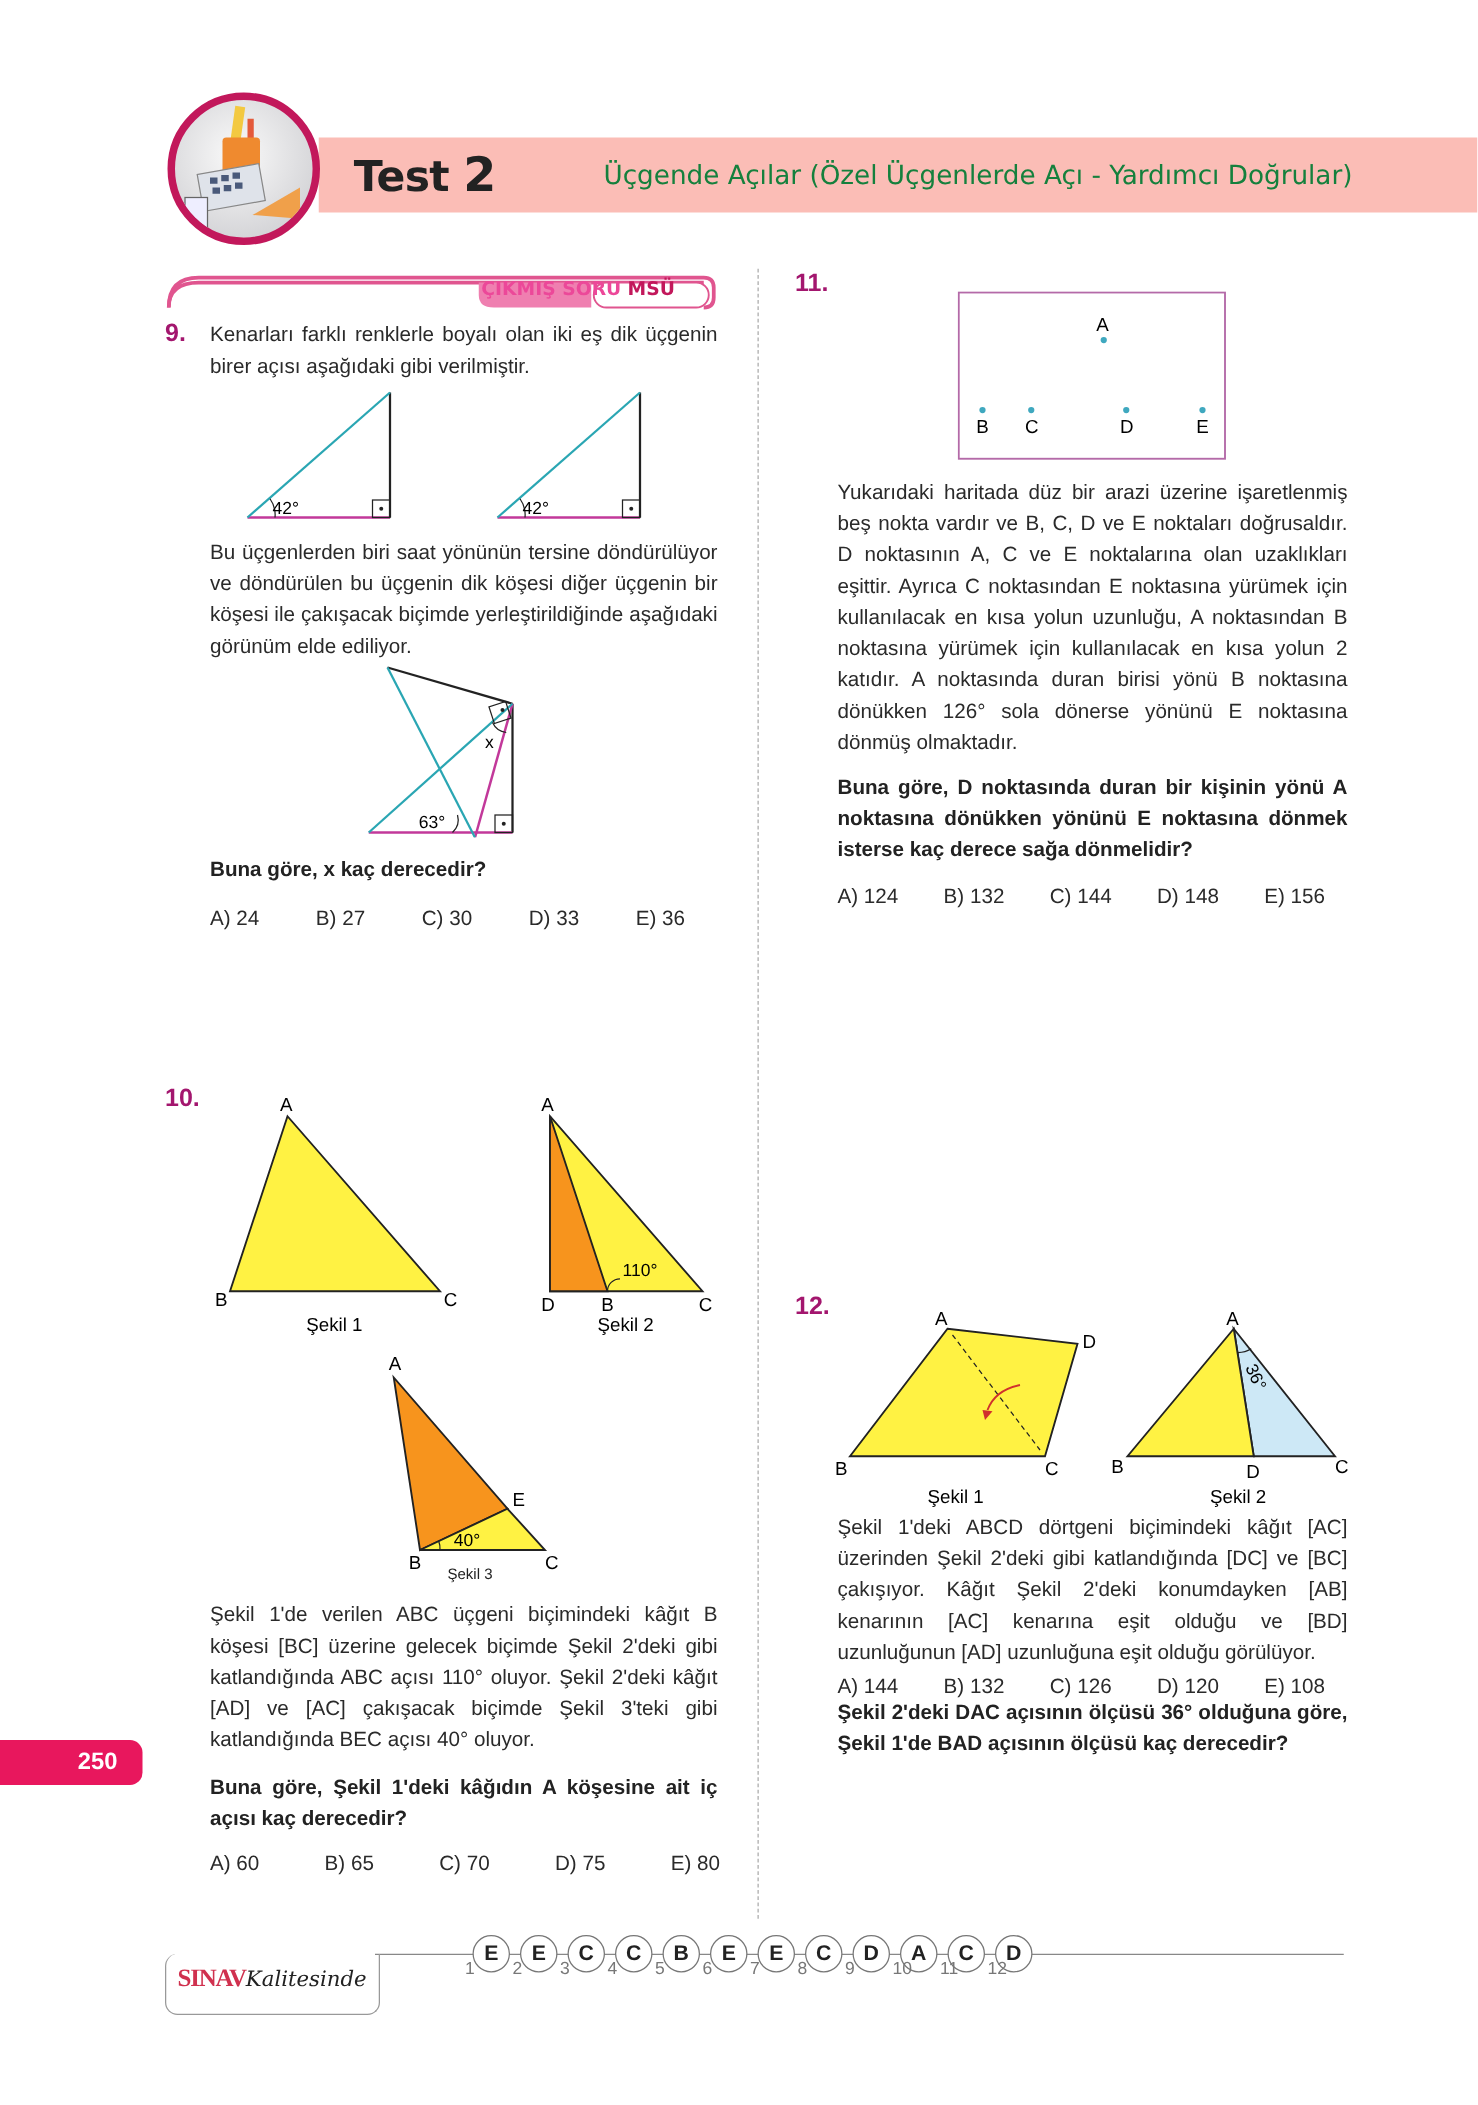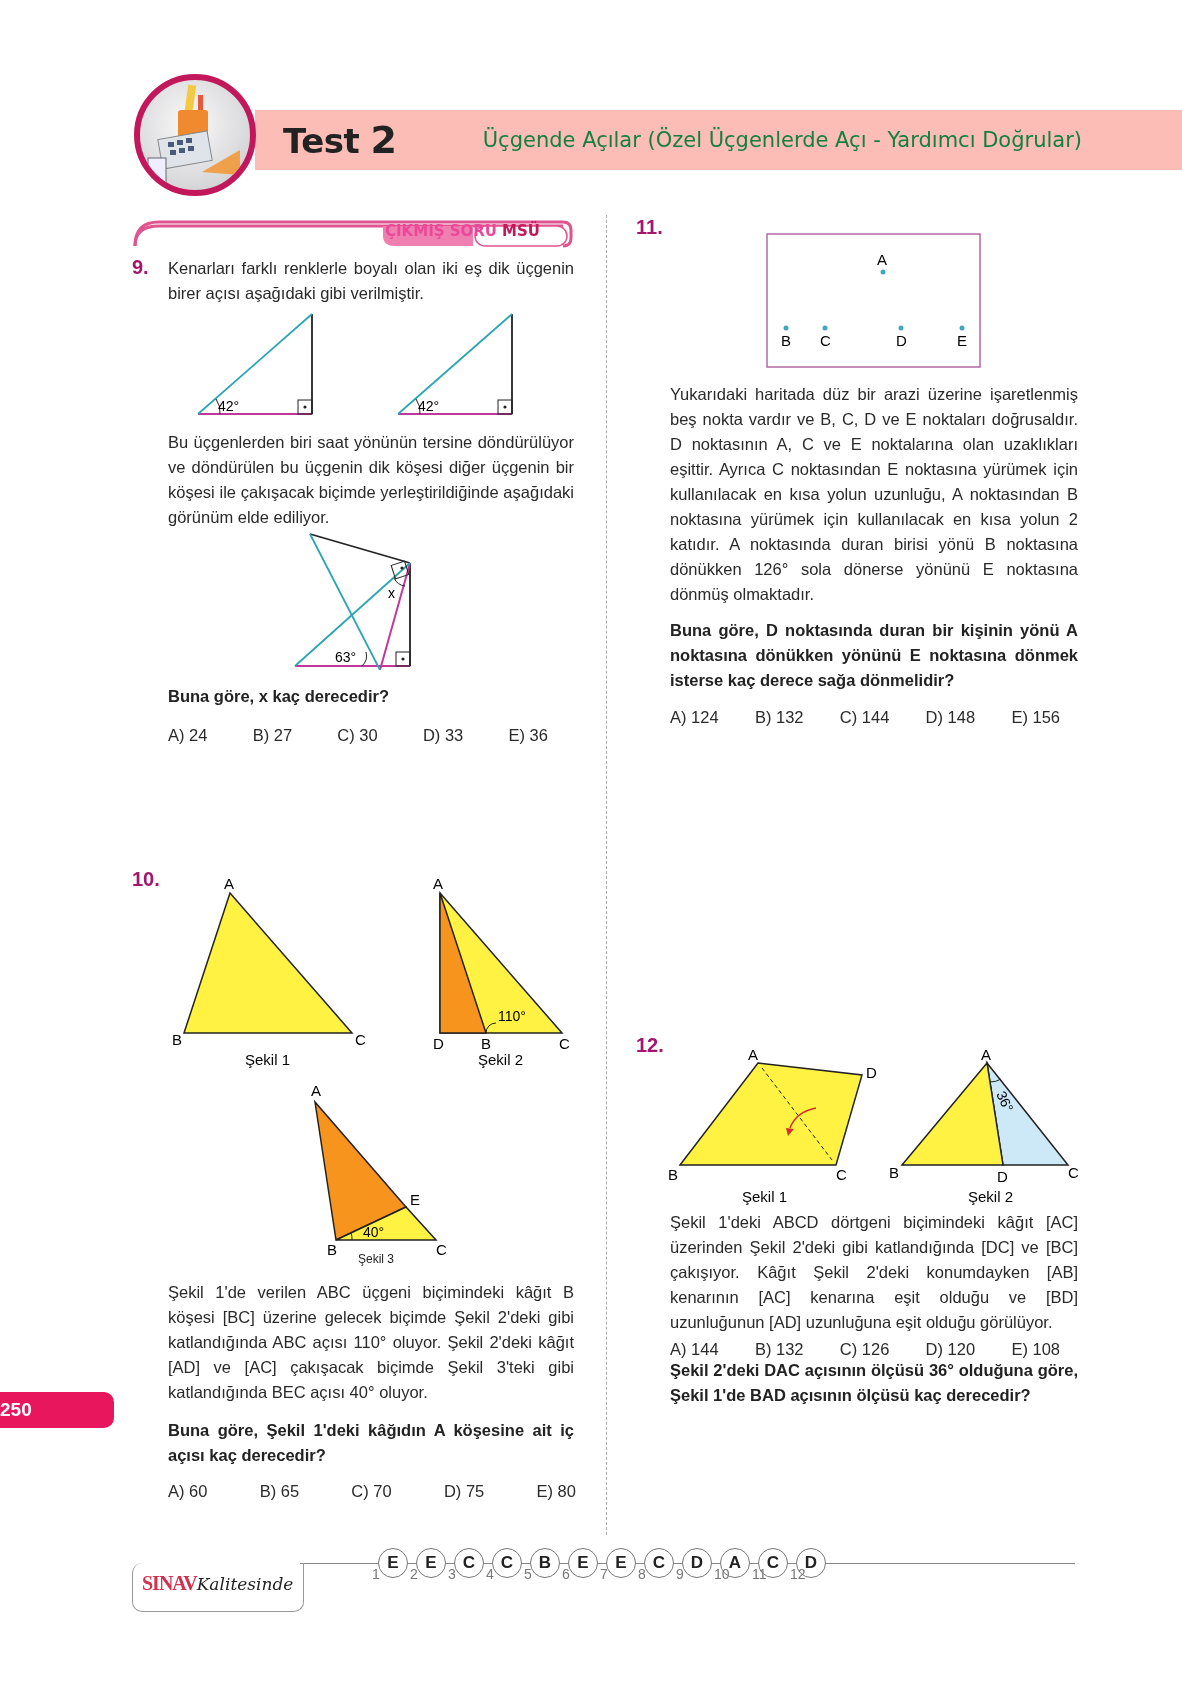--- a/index.html
+++ b/index.html
@@ -9,21 +9,21 @@
   .test-title { left:283px; top:118px; font-size:34px; font-weight:bold; font-family:"DejaVu Sans", sans-serif; color:#222; letter-spacing:-0.5px;text-align:right; }
   .test-title .num { font-size:38px; }
   .subject-title { right:100px; top:128px; font-size:21px; font-family:"DejaVu Sans", sans-serif; color:#15803d; }
   .logo-circle { left:134px; top:74px; width:122px; height:122px; border-radius:50%; border:6px solid #c2185b; background:radial-gradient(circle at 45% 40%, #fafafa, #c8c8cc); box-sizing:border-box; overflow:hidden; }
   .divider { left:606px; top:215px; height:1320px; border-left:1.5px dashed #aaa; }
   .cikmis { left:133px; top:218px; width:440px; height:30px; }
   .qnum { font-size:20px; font-weight:bold; color:#a3166e; }
   .qtext { font-size:16.5px; line-height:25px; text-align:justify; color:#2a2a2a; }
   .qbold { font-size:16.5px; line-height:25px; font-weight:bold; text-align:justify; color:#222; }
   .choices { display:flex; justify-content:space-between; font-size:16.5px; color:#2a2a2a; }
-  .page-tab { left:0; top:1392px; width:114px; height:36px; background:#e8175d; border-radius:0 10px 10px 0; color:#fff; font-weight:bold; font-size:19px; text-align:left; box-sizing:border-box; padding-right:20px; line-height:36px; }
+  .page-tab { left:0; top:1392px; width:114px; height:36px; background:#e8175d; border-radius:0 10px 10px 0; color:#fff; font-weight:bold; font-size:19px; text-align:right; box-sizing:border-box; padding-right:20px; line-height:36px; }
   .answer-bar { left:372px; top:1548px; display:flex; }
   .ans { position:relative; width:38px; height:40px; }
   .ans .circ { position:absolute; left:6px; top:0; width:28px; height:28px; border-radius:50%; border:1px solid #777; background:#fff; text-align:center; line-height:28px; font-weight:bold; font-size:17px; color:#222; }
   .ans .n { position:absolute; left:0; top:18px; font-size:14px; color:#777; }
   .footer-line { left:300px; top:1563px; width:775px; height:1px; background:#888; }
   .brand { left:132px; top:1563px; width:170px; height:48px; border:1px solid #999; border-radius:10px 0 10px 10px; border-top:none; }
   .brand-text { left:142px; top:1572px; font-size:20px; }
   .brand-text .s { color:#d0314f; font-weight:bold; font-family:Liberation Serif, serif; letter-spacing:-1px; }
   .brand-text .k { font-style:italic; font-family:"DejaVu Serif", serif; color:#222; font-size:17px; }
   svg text { font-family:"Liberation Sans", sans-serif; }

